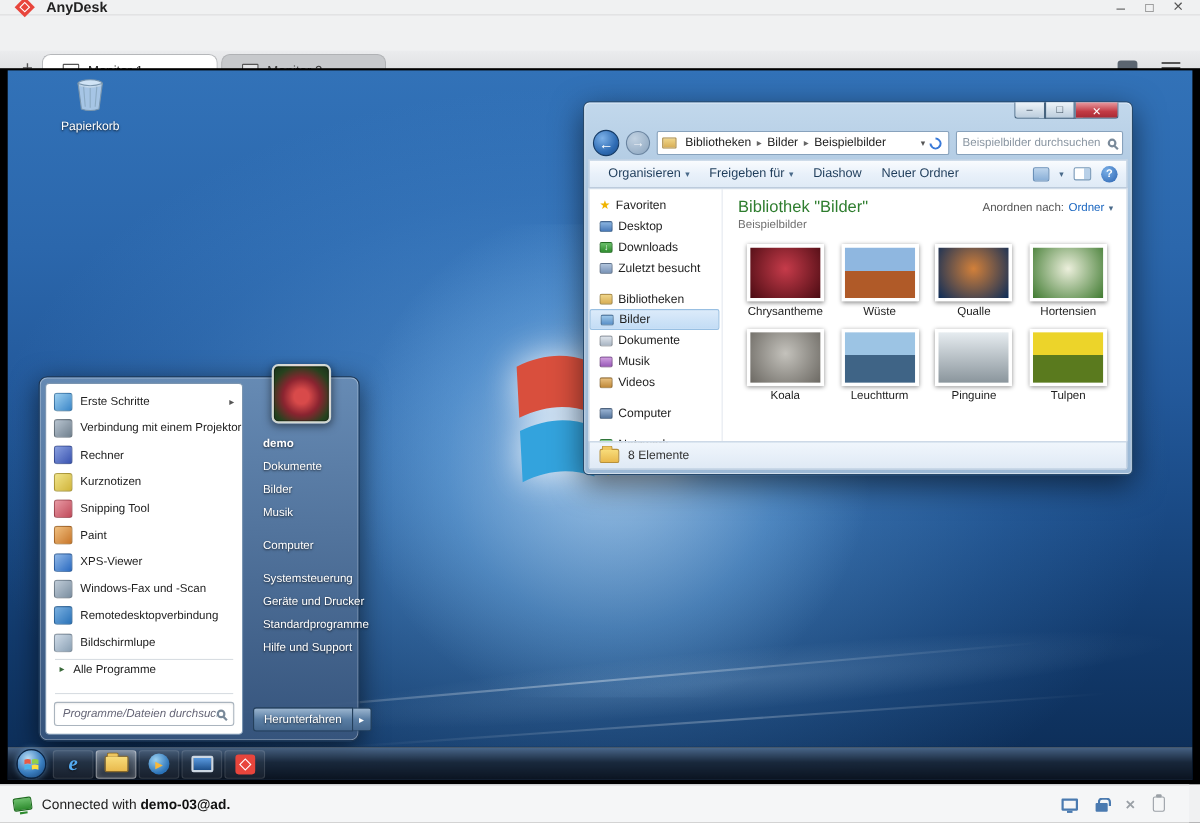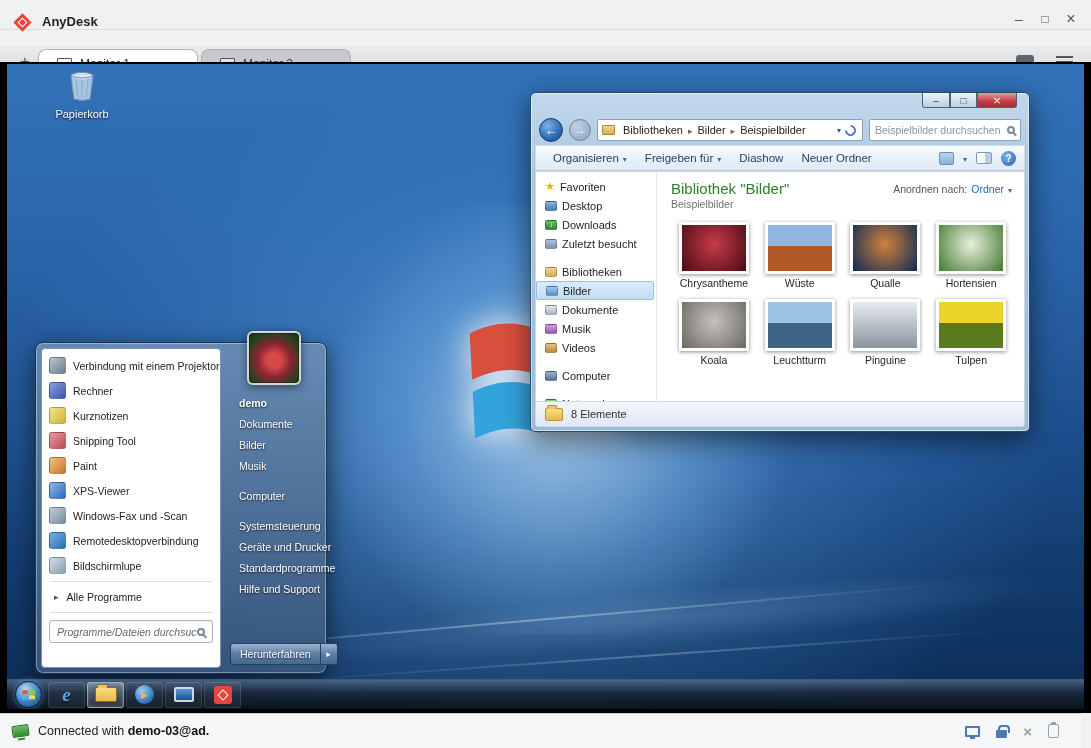--- a/index.html
+++ b/index.html
@@ -1,21 +1,21 @@
 <!DOCTYPE html>
 <html><head>
 <meta charset="utf-8">
 <style>
   *{margin:0;padding:0;box-sizing:border-box}
   html,body{width:1091px;height:748px;overflow:hidden}
   body{font-family:"Liberation Sans",sans-serif;background:#777}
   .app{position:relative;width:1091px;height:748px;background:#f0f1f2;overflow:hidden}
 
   
-  .titlebar{position:absolute;top:0;left:0;right:0;height:30px;background:#f0f1f2;border-bottom:1px solid #dcdddf;display:flex;align-items:flex-end;padding:0 10px}
+  .titlebar{position:absolute;top:0;left:0;right:0;height:14px;background:#f0f1f2;border-bottom:1px solid #dcdddf;display:flex;align-items:center;padding:0 10px}
   .ad-logo{width:13px;height:13px;background:#e8453c;transform:rotate(45deg);position:relative;margin-left:6px}
   .ad-logo::after{content:"";position:absolute;inset:3px;border:1.5px solid #fff}
   .ad-title{font-size:13px;font-weight:bold;color:#222;margin-left:13px}
   .win-ctrls{margin-left:auto;display:flex;gap:6px}
   .win-ctrls span{width:20px;height:20px;display:flex;align-items:center;justify-content:center;color:#555;font-size:14px;cursor:default}
   .ctrl-min::before{content:"–"}
   .ctrl-max::before{content:"□";font-size:12px}
   .ctrl-close::before{content:"×";font-size:16px}
 
   
@@ -134,21 +134,21 @@
   .ai3{background:linear-gradient(135deg,#f0e48a,#d0b43a)}
   .ai4{background:linear-gradient(135deg,#e89aa4,#c04a5a)}
   .ai5{background:linear-gradient(135deg,#f0c080,#c8762a)}
   .ai6{background:linear-gradient(135deg,#90b8e8,#2a6ac0)}
   .ai7{background:linear-gradient(135deg,#c0ccd8,#7a8ea0)}
   .ai8{background:linear-gradient(135deg,#7ab0e0,#2a72b8)}
   .ai9{background:linear-gradient(135deg,#d0dce8,#8aa0b4)}
   .sub-arrow{margin-left:auto;color:#555;font-size:9px}
   .sub-arrow::before{content:"▸"}
   .sm-sep{height:1px;background:#d8dde2;margin:3px 8px}
-  .allprog{height:24px;display:flex;align-items:center;gap:8px;padding:0 12px;font-size:10.5px;color:#222}
+  .allprog{height:24px;display:flex;gap:8px;padding:0 12px;font-size:10.5px;color:#222}
   .ap-arrow{color:#3a6a3a;font-size:9px}
   .ap-arrow::before{content:"▸"}
   .sm-search{margin:4px 7px 7px 7px;height:23px;border:1px solid #aab4be;border-radius:3px;background:#fff;display:flex;align-items:center;padding:0 7px;box-shadow:inset 0 1px 2px rgba(0,0,0,.08)}
   .sm-search input{border:none;outline:none;flex:1;font-size:10.5px;font-style:italic;color:#555;font-family:"Liberation Sans",sans-serif;background:transparent;min-width:0}
   .sm-search input::placeholder{color:#667;font-style:italic}
 
   .sm-right{position:absolute;left:190px;top:5px;right:5px;bottom:5px}
   .avatar{position:absolute;top:-17px;left:50%;transform:translateX(-50%);width:54px;height:54px;border-radius:6px;border:2px solid rgba(255,255,255,.8);box-shadow:0 2px 8px rgba(0,0,0,.5), inset 0 0 0 1px rgba(0,0,0,.3);background:radial-gradient(circle at 50% 55%,#d84a4a 18%,#8a2430 45%,#26421e 75%,#17301a)}
   .sm-rlist{position:absolute;top:44px;left:0;right:0}
   .sm-ritem{height:21px;display:flex;align-items:center;padding-left:13px;font-size:10.5px;color:#fff;text-shadow:0 1px 2px rgba(0,0,0,.75);white-space:nowrap}
@@ -407,20 +407,25 @@
 
         <div class="exp-status">
           <span class="folder-mini"></span>
           <span>8 Elemente</span>
         </div>
       </div>
 
       <div class="startmenu">
         <div class="sm-left">
           <div class="sm-item">
+              <span class="app-ic ai0"></span>
+              <span>Erste Schritte</span>
+              <span class="sub-arrow"></span>
+            </div>
+          <div class="sm-item">
               <span class="app-ic ai1"></span>
               <span>Verbindung mit einem Projektor</span>
             </div>
           <div class="sm-item">
               <span class="app-ic ai2"></span>
               <span>Rechner</span>
             </div>
           <div class="sm-item">
               <span class="app-ic ai3"></span>
               <span>Kurznotizen</span>

